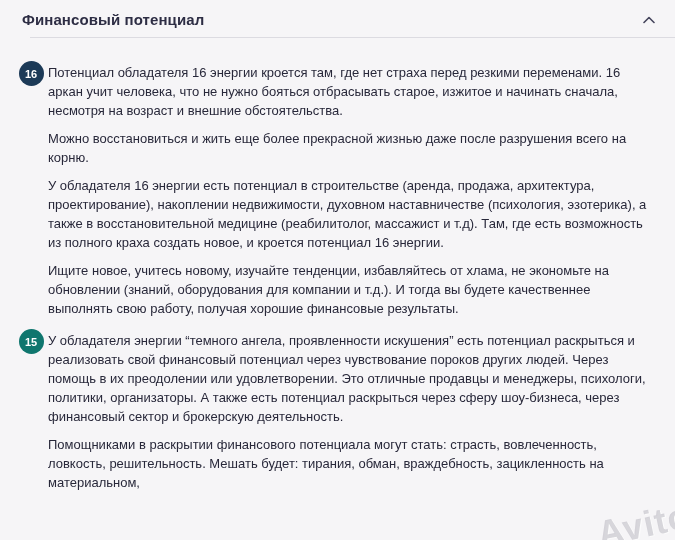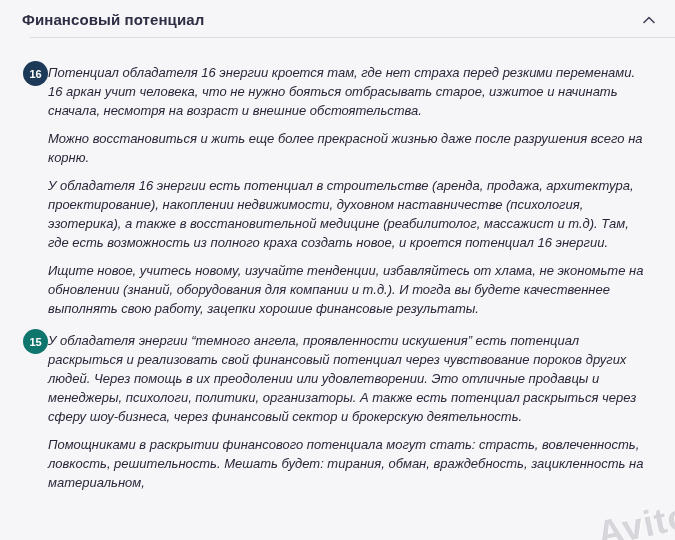--- a/index.html
+++ b/index.html
@@ -44,21 +44,21 @@
   }
   .section {
     display: flex;
     align-items: flex-start;
     margin-bottom: 4px;
   }
   .badge-col {
     width: 48px;
     flex: 0 0 48px;
     display: flex;
-    justify-content: flex-end;
+    justify-content: center;
     padding-left: 14px;
   }
   .badge {
     width: 25px;
     height: 25px;
     border-radius: 50%;
     color: #ffffff;
     font-size: 11px;
     font-weight: 700;
     display: flex;
@@ -70,21 +70,20 @@
   .badge-15 { background: #0f766e; }
   .paras {
     width: 600px;
     flex: 0 0 600px;
   }
   .paras p {
     font-size: 13px;
     line-height: 19px;
     margin-bottom: 9px;
     color: #28283a;
-    font-style: italic;
   }
   .watermark {
     position: absolute;
     right: -16px;
     bottom: -6px;
     font-size: 36px;
     font-weight: 700;
     color: rgba(178, 176, 186, 0.5);
     text-shadow: 1px 1px 0 rgba(255,255,255,0.65);
     transform: rotate(-12deg);
@@ -111,21 +110,21 @@
   <div class="content">
 
     <div class="section">
       <div class="badge-col">
         <div class="badge badge-16">16</div>
       </div>
       <div class="paras">
         <p>Потенциал обладателя 16 энергии кроется там, где нет страха перед резкими переменами. 16 аркан учит человека, что не нужно бояться отбрасывать старое, изжитое и начинать сначала, несмотря на возраст и внешние обстоятельства.</p>
         <p>Можно восстановиться и жить еще более прекрасной жизнью даже после разрушения всего на корню.</p>
         <p>У обладателя 16 энергии есть потенциал в строительстве (аренда, продажа, архитектура, проектирование), накоплении недвижимости, духовном наставничестве (психология, эзотерика), а также в восстановительной медицине (реабилитолог, массажист и т.д). Там, где есть возможность из полного краха создать новое, и кроется потенциал 16 энергии.</p>
-        <p>Ищите новое, учитесь новому, изучайте тенденции, избавляйтесь от хлама, не экономьте на обновлении (знаний, оборудования для компании и т.д.). И тогда вы будете качественнее выполнять свою работу, зацепки хорошие финансовые результаты.</p>
+        <p>Ищите новое, учитесь новому, изучайте тенденции, избавляйтесь от хлама, не экономьте на обновлении (знаний, оборудования для компании и т.д.). И тогда вы будете качественнее выполнять свою работу, получая хорошие финансовые результаты.</p>
       </div>
     </div>
 
     <div class="section">
       <div class="badge-col">
         <div class="badge badge-15">15</div>
       </div>
       <div class="paras">
         <p>У обладателя энергии “темного ангела, проявленности искушения” есть потенциал раскрыться и реализовать свой финансовый потенциал через чувствование пороков других людей. Через помощь в их преодолении или удовлетворении. Это отличные продавцы и менеджеры, психологи, политики, организаторы. А также есть потенциал раскрыться через сферу шоу-бизнеса, через финансовый сектор и брокерскую деятельность.</p>
         <p>Помощниками в раскрытии финансового потенциала могут стать: страсть, вовлеченность, ловкость, решительность. Мешать будет: тирания, обман, враждебность, зацикленность на материальном,</p>

